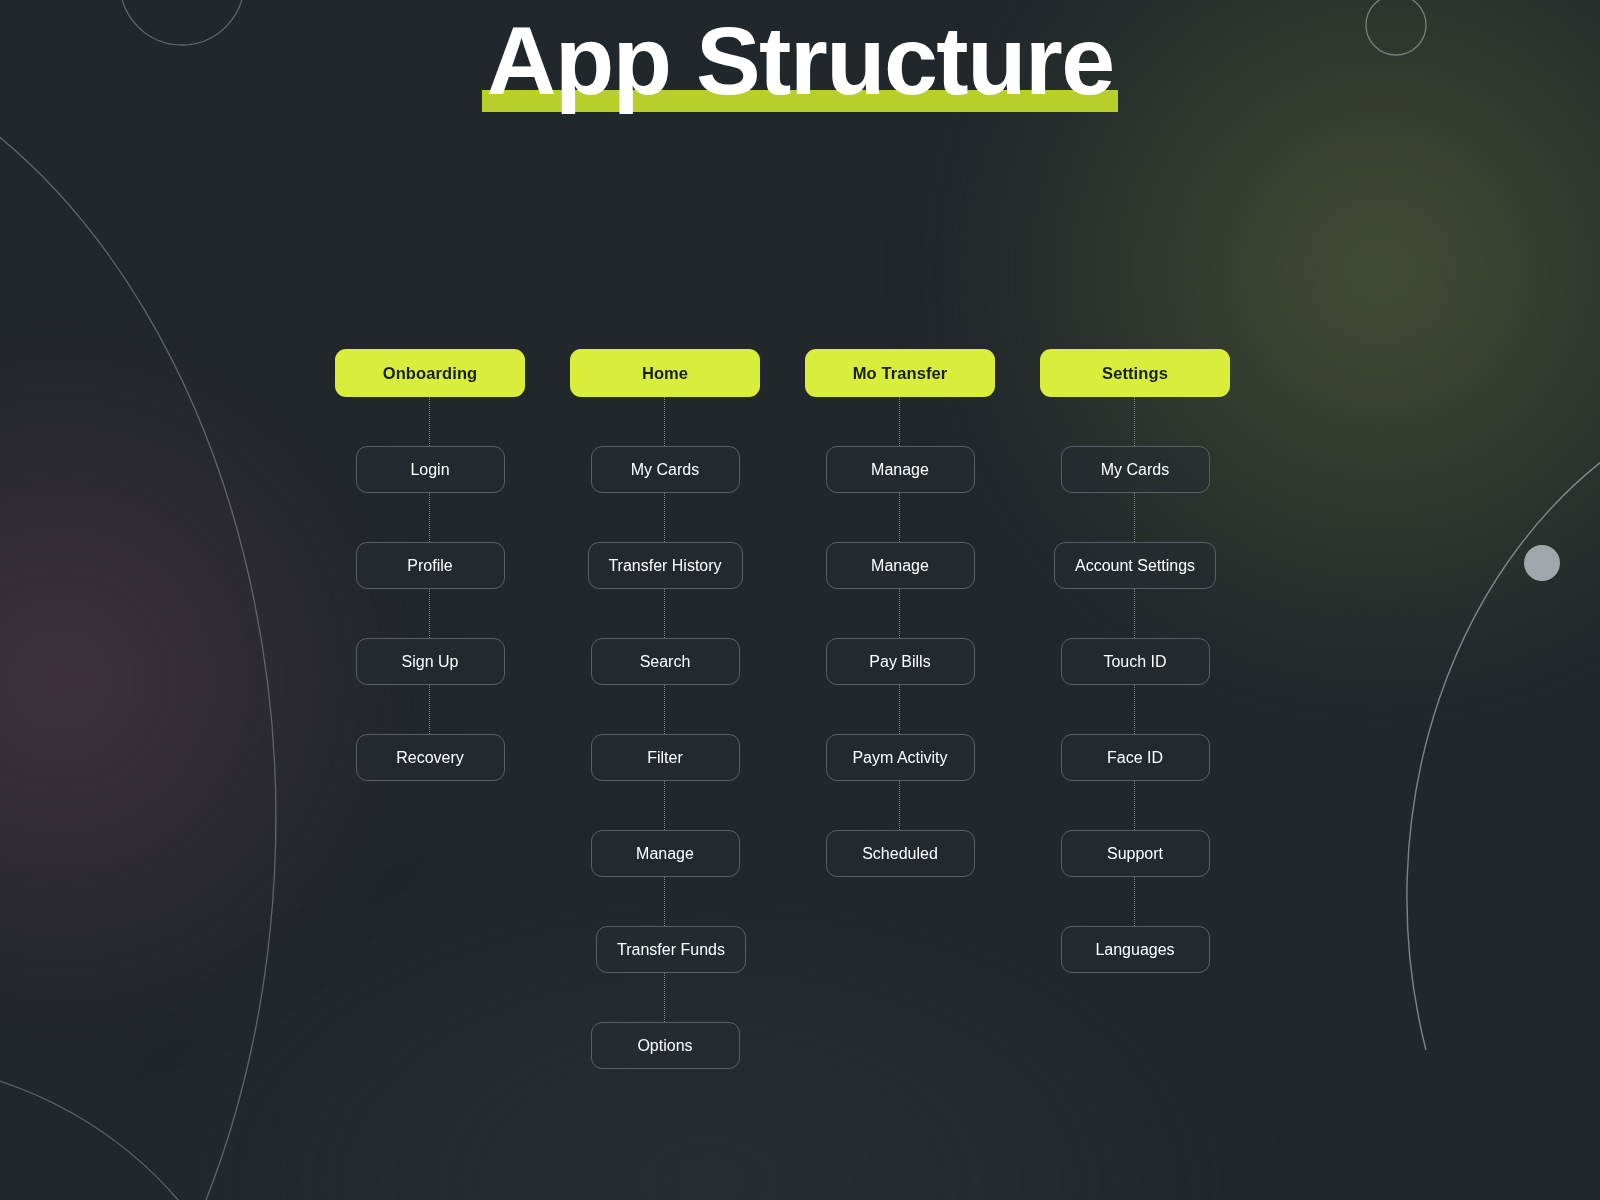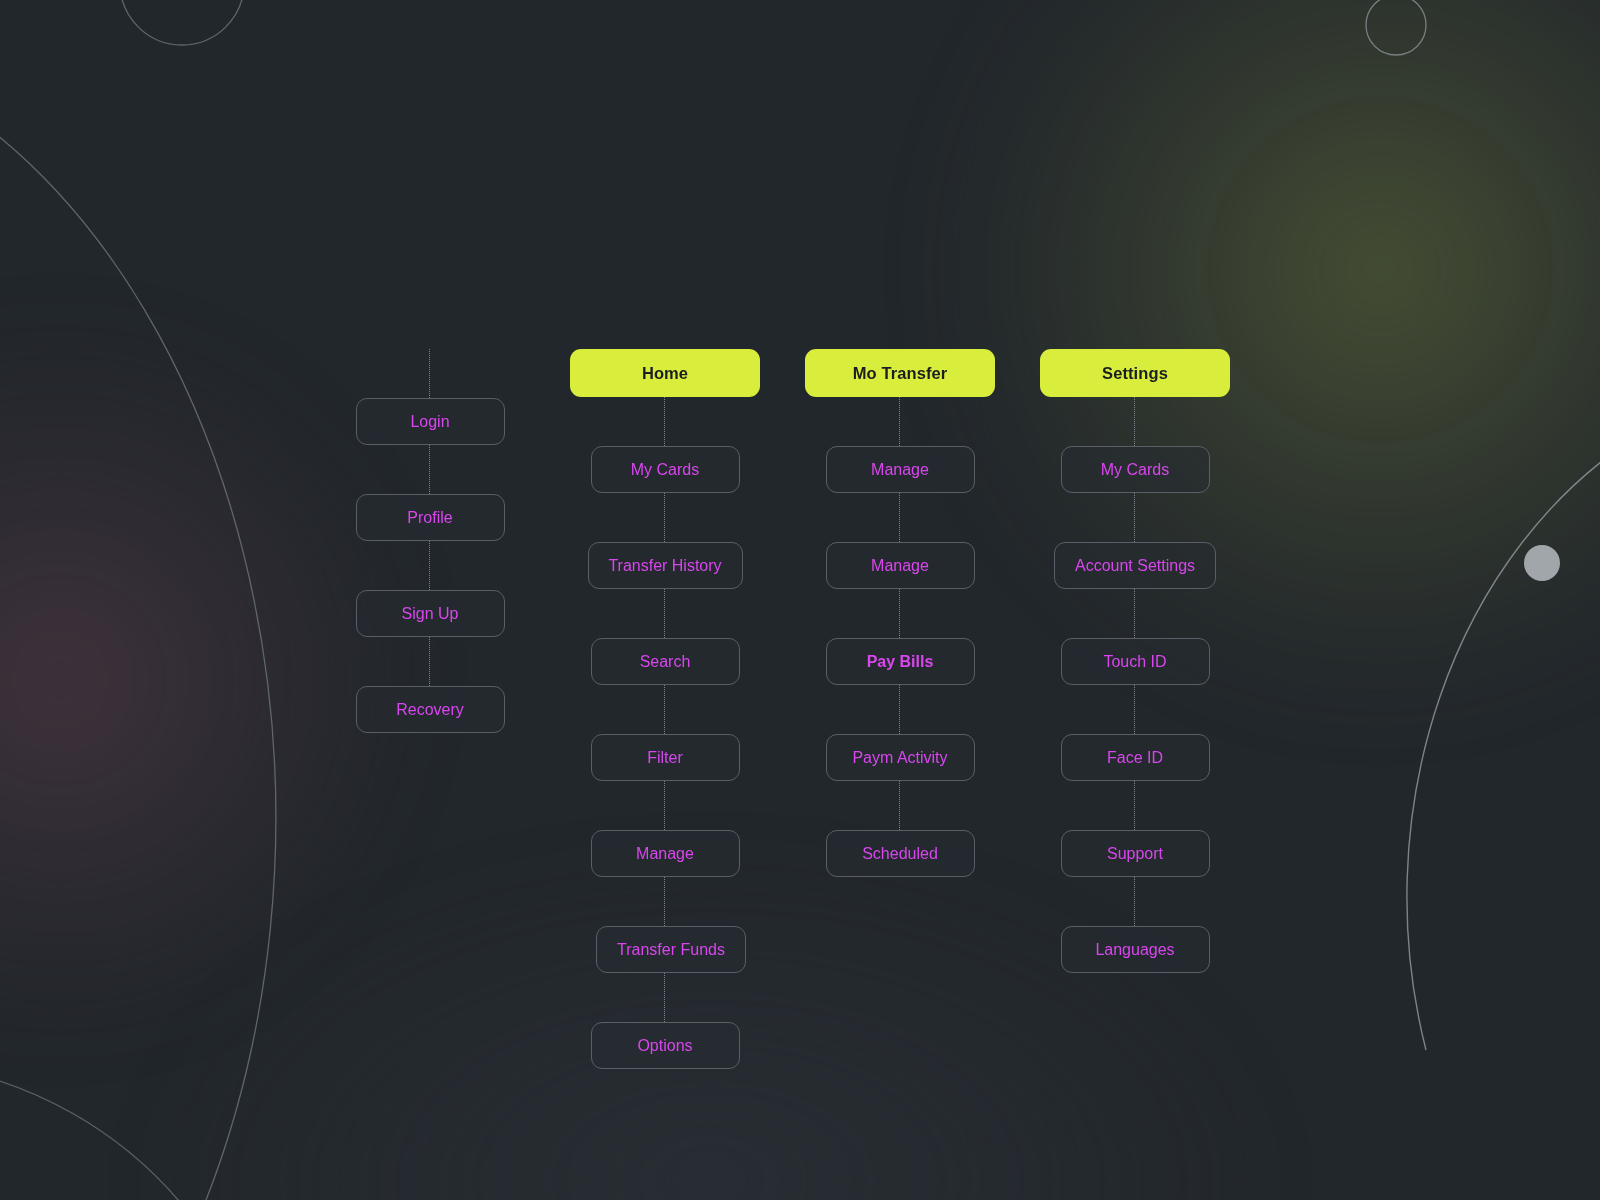--- a/index.html
+++ b/index.html
@@ -148,21 +148,21 @@
     height: 49px;
     border-left: 1.6px dotted #7e858c;
     flex: none;
   }
   .node {
     width: 149px;
     height: 47px;
     border-radius: 11px;
     border: 1px solid #585f66;
     background: rgba(38,43,49,0.55);
-    color: #d946ef;
+    color: #ffffff;
     font-size: 16px;
     font-weight: 400;
     display: flex;
     align-items: center;
     justify-content: center;
     box-sizing: border-box;
     white-space: nowrap;
   }
 </style>
 </head>
@@ -184,24 +184,29 @@
     <path d="M -60 1253 A 330 330 0 0 1 -12 1052" fill="none" stroke="#6e757c" stroke-width="1.3" opacity="0.75"></path>
     <path d="M -100 1062 A 400 400 0 0 1 205 1235" fill="none" stroke="#6e757c" stroke-width="1.3" opacity="0.75"></path>
 
     <path d="M 1636 437 A 430 520 0 0 0 1426 1050" fill="none" stroke="#8e949a" stroke-width="1.4" opacity="0.85"></path>
 
     <circle cx="1542" cy="563" r="18" fill="#a8adb2" opacity="0.95"></circle>
   </svg>
 </div>
 
 <div id="header">
+  <div id="title-wrap">
+    <div id="title-underline"></div>
+    <h1 id="page-title">App Structure</h1>
+  </div>
 </div>
 
 <div id="diagram">
     <div class="column">
+      <div class="col-head">Onboarding</div>
       <div class="connector"></div>
       <div class="node" style="width: 149px;">Login</div>
       <div class="connector"></div>
       <div class="node" style="width: 149px;">Profile</div>
       <div class="connector"></div>
       <div class="node" style="width: 149px;">Sign Up</div>
       <div class="connector"></div>
       <div class="node" style="width: 149px;">Recovery</div>
     </div>
     <div class="column">
@@ -221,21 +226,21 @@
       <div class="connector"></div>
       <div class="node" style="width: 149px;">Options</div>
     </div>
     <div class="column">
       <div class="col-head">Mo Transfer</div>
       <div class="connector"></div>
       <div class="node" style="width: 149px;">Manage</div>
       <div class="connector"></div>
       <div class="node" style="width: 149px;">Manage</div>
       <div class="connector"></div>
-      <div class="node" style="width: 149px; font-weight: bold;">Pay Bills</div>
+      <div class="node" style="width: 149px;">Pay Bills</div>
       <div class="connector"></div>
       <div class="node" style="width: 149px;">Paym Activity</div>
       <div class="connector"></div>
       <div class="node" style="width: 149px;">Scheduled</div>
     </div>
     <div class="column">
       <div class="col-head">Settings</div>
       <div class="connector"></div>
       <div class="node" style="width: 149px;">My Cards</div>
       <div class="connector"></div>

